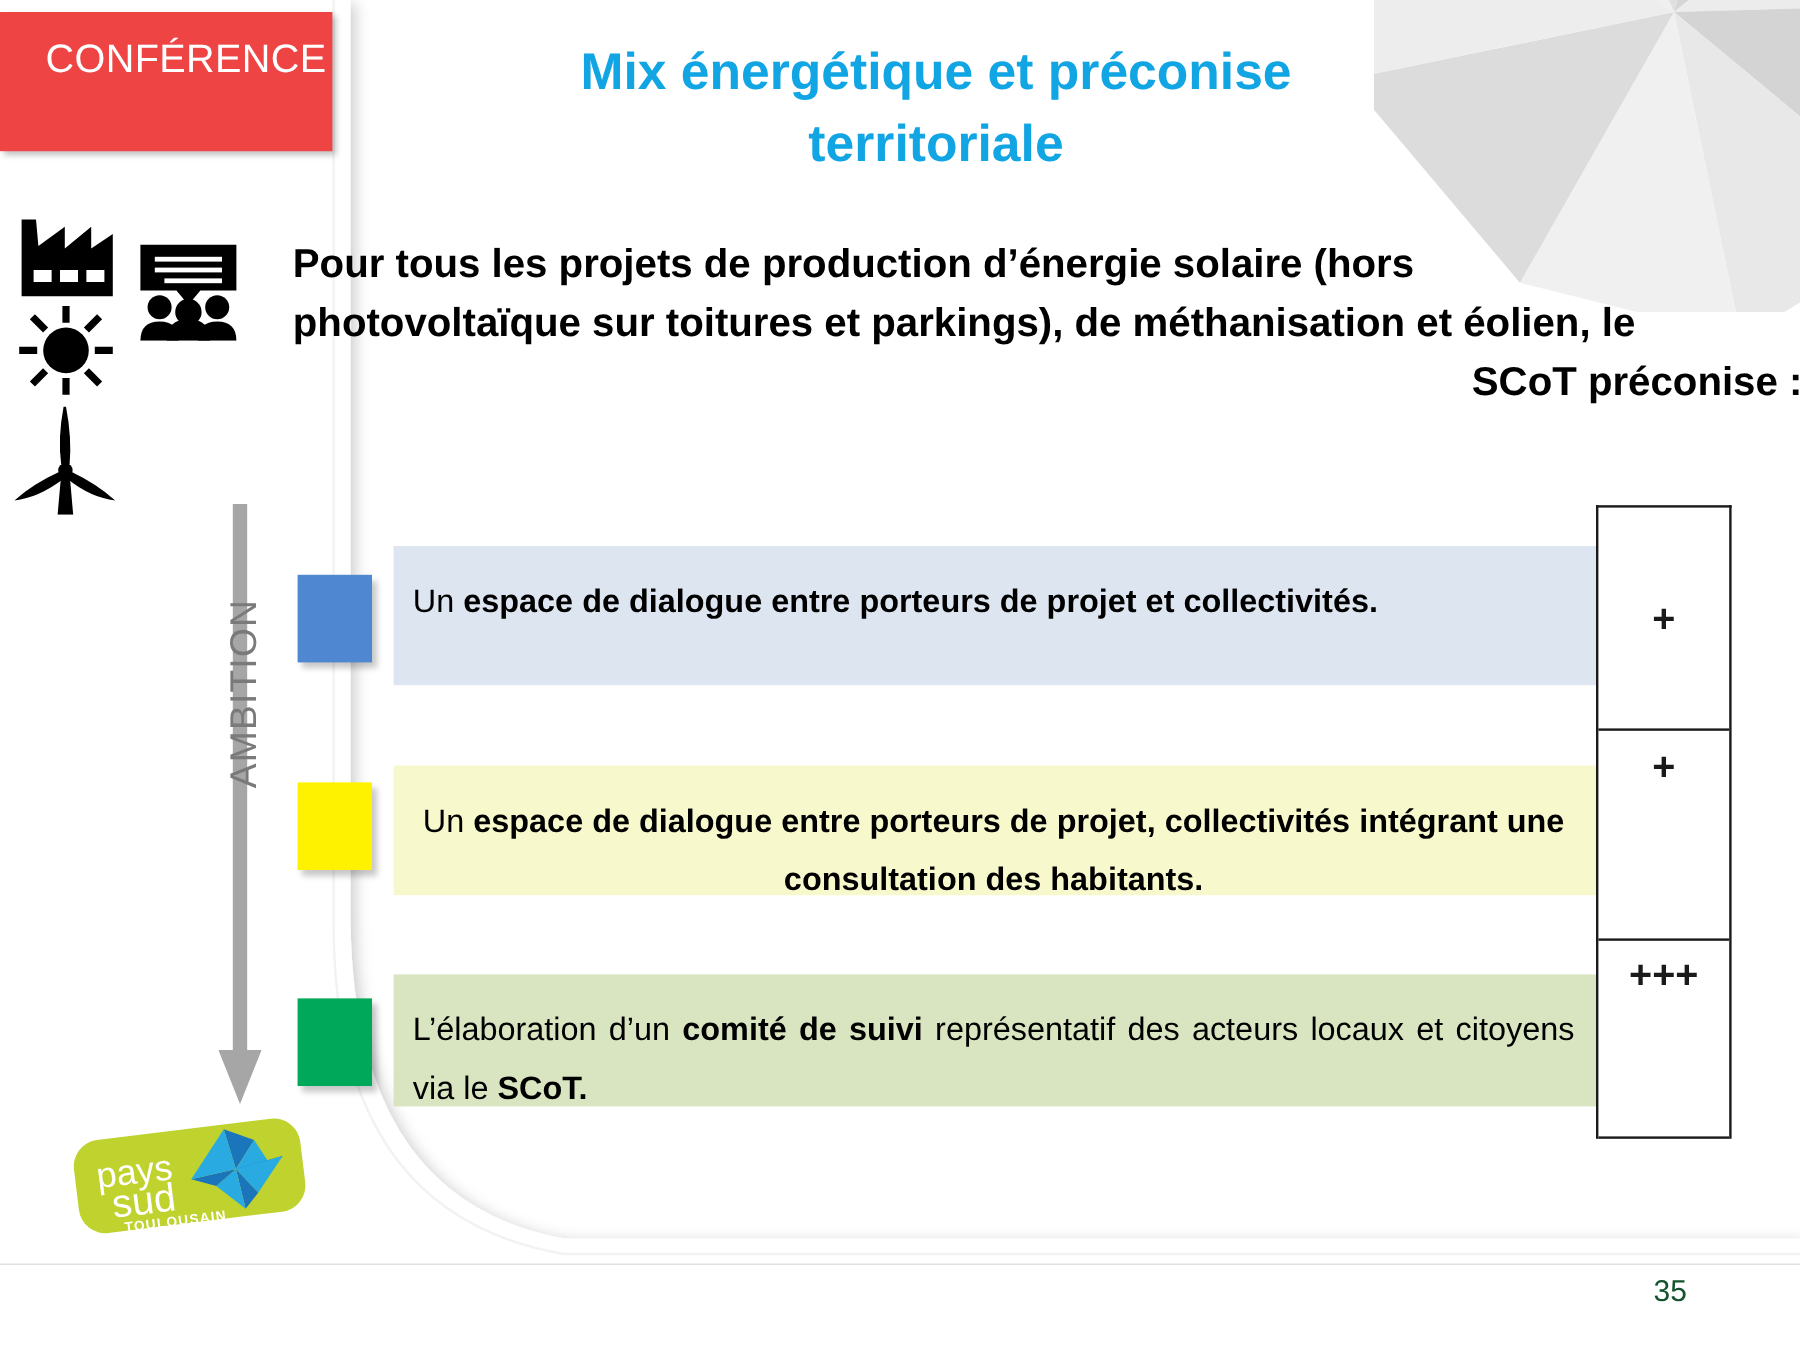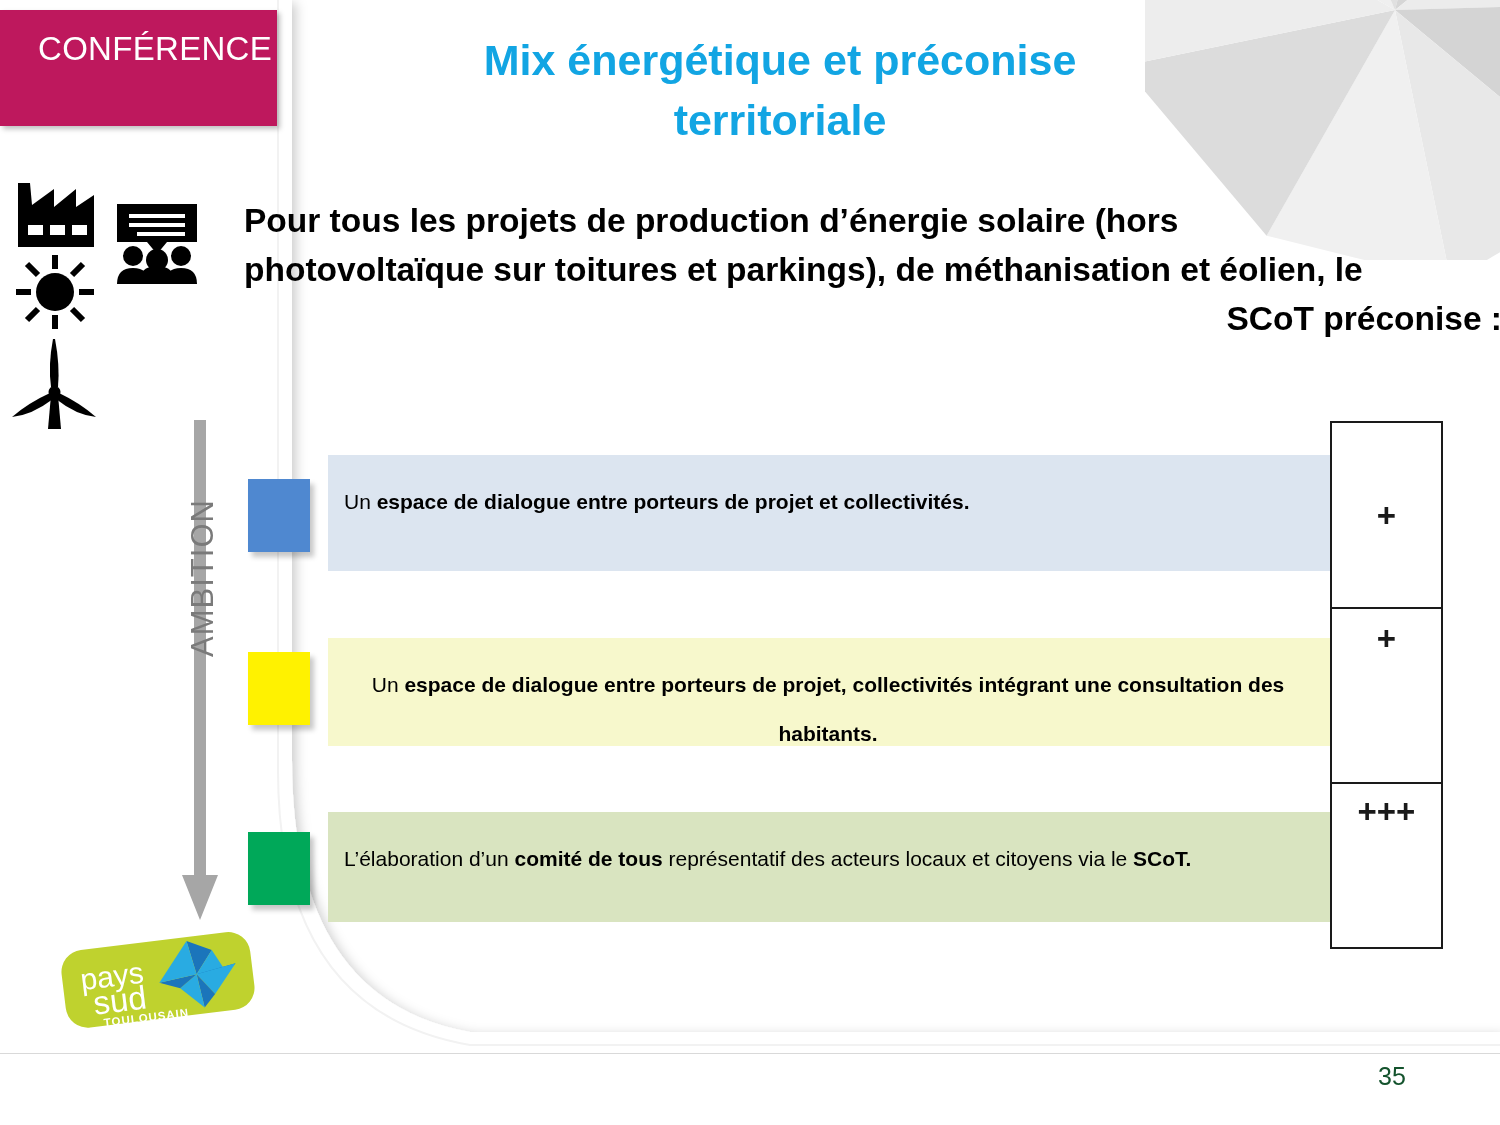--- a/index.html
+++ b/index.html
@@ -38,21 +38,21 @@
     pointer-events: none;
   }
 
   
   .header-badge {
     position: absolute;
     left: 0px;
     top: 10px;
     width: 277px;
     height: 116px;
-    background: #be185d;
+    background: #ef4444;
     box-shadow: 3px 3px 5px rgba(0,0,0,0.25);
     box-sizing: border-box;
     padding: 17px 0 0 38px;
   }
   .header-badge .line {
     color: #ffffff;
     font-size: 33px;
     line-height: 44px;
     letter-spacing: 0.3px;
     white-space: nowrap;
@@ -135,21 +135,21 @@
     width: 62px;
     height: 73px;
     box-shadow: 4px 5px 5px rgba(0,0,0,0.22);
   }
   .measure-box {
     position: absolute;
     left: 80px;
     width: 1002px;
     box-sizing: border-box;
     padding: 22px 18px 22px 16px;
-    font-size: 21px;
+    font-size: 27px;
     line-height: 49px;
     color: #000000;
   }
   .measure-box.justify { text-align: justify; text-justify: inter-word; }
   .measure-box b { font-weight: bold; }
 
   
   #row1 { top: 455px; }
   #row1 .swatch { top: 24px; background: #4F88D0; }
   #row1 .measure-box { top: 0; height: 116px; background: #DCE5F0; }
@@ -310,21 +310,21 @@
     <div class="measure-box justify"><span>Un </span><b>espace de dialogue entre porteurs de projet et collectivités.</b></div>
   </div>
 
   <div class="measure-row" id="row2">
     <div class="swatch"></div>
     <div class="measure-box"><span>Un </span><b>espace de dialogue entre porteurs de projet, collectivités intégrant une consultation des habitants.</b></div>
   </div>
 
   <div class="measure-row" id="row3">
     <div class="swatch"></div>
-    <div class="measure-box justify"><span>L’élaboration d’un </span><b>comité de tous</b><span> représentatif des acteurs locaux et citoyens via le </span><b>SCoT.</b></div>
+    <div class="measure-box justify"><span>L’élaboration d’un </span><b>comité de suivi</b><span> représentatif des acteurs locaux et citoyens via le </span><b>SCoT.</b></div>
   </div>
 
   <div class="rating-table">
     <div class="rating-cell c0">+</div>
     <div class="rating-cell c1">+</div>
     <div class="rating-cell c2">+++</div>
   </div>
 
   <svg class="logo" viewBox="0 0 205 110">
     <g transform="rotate(-7 102 55)">

